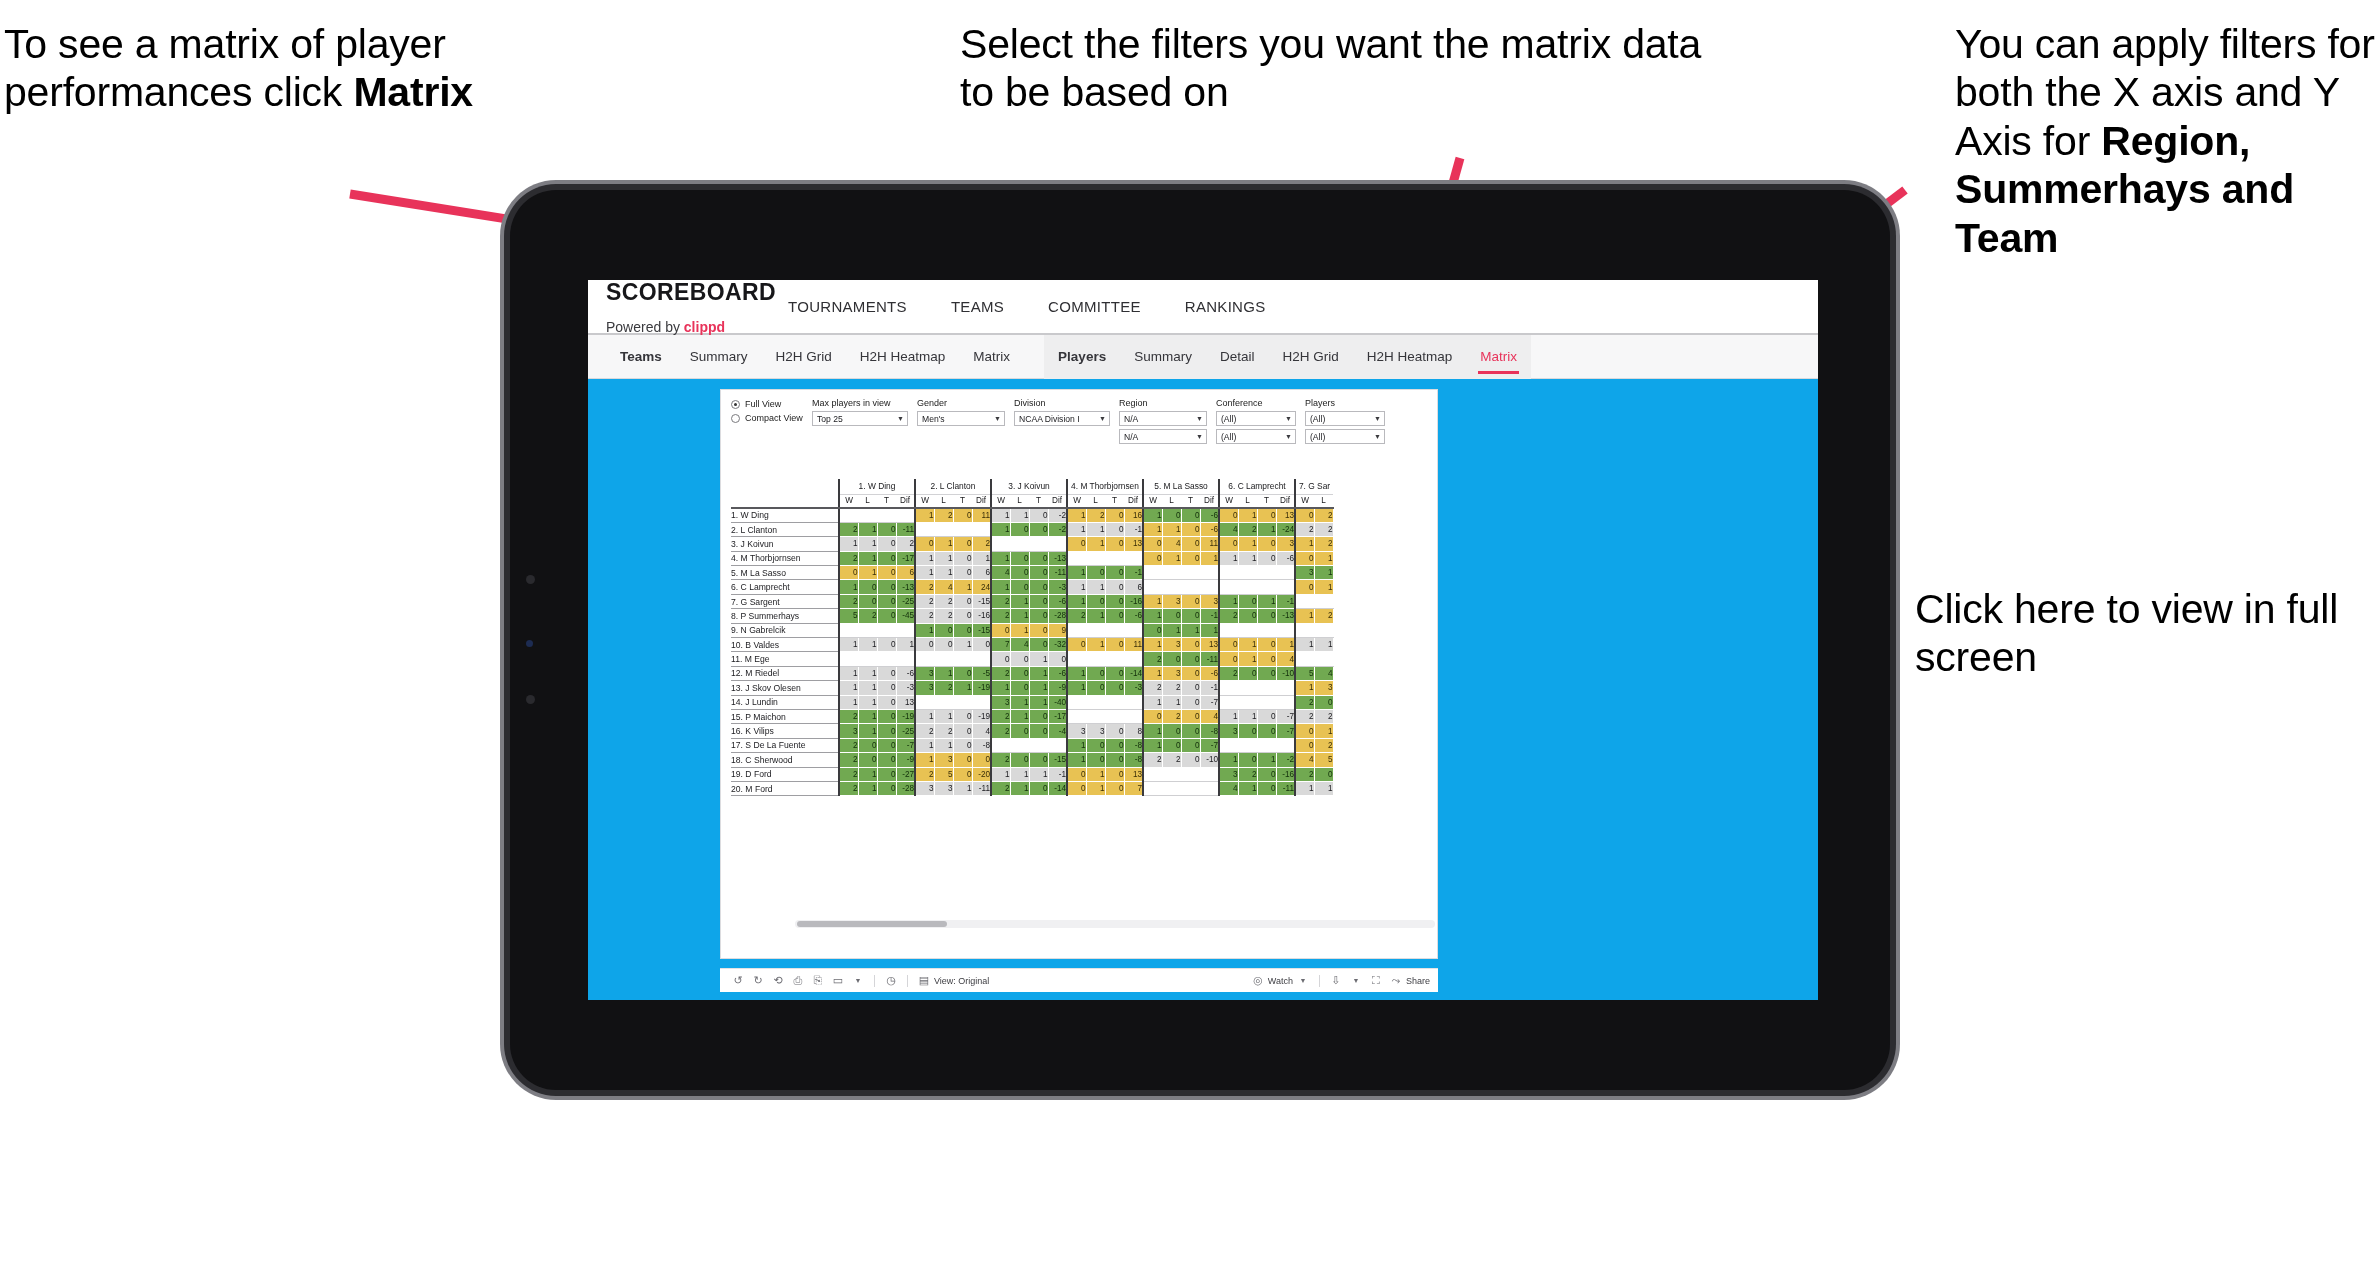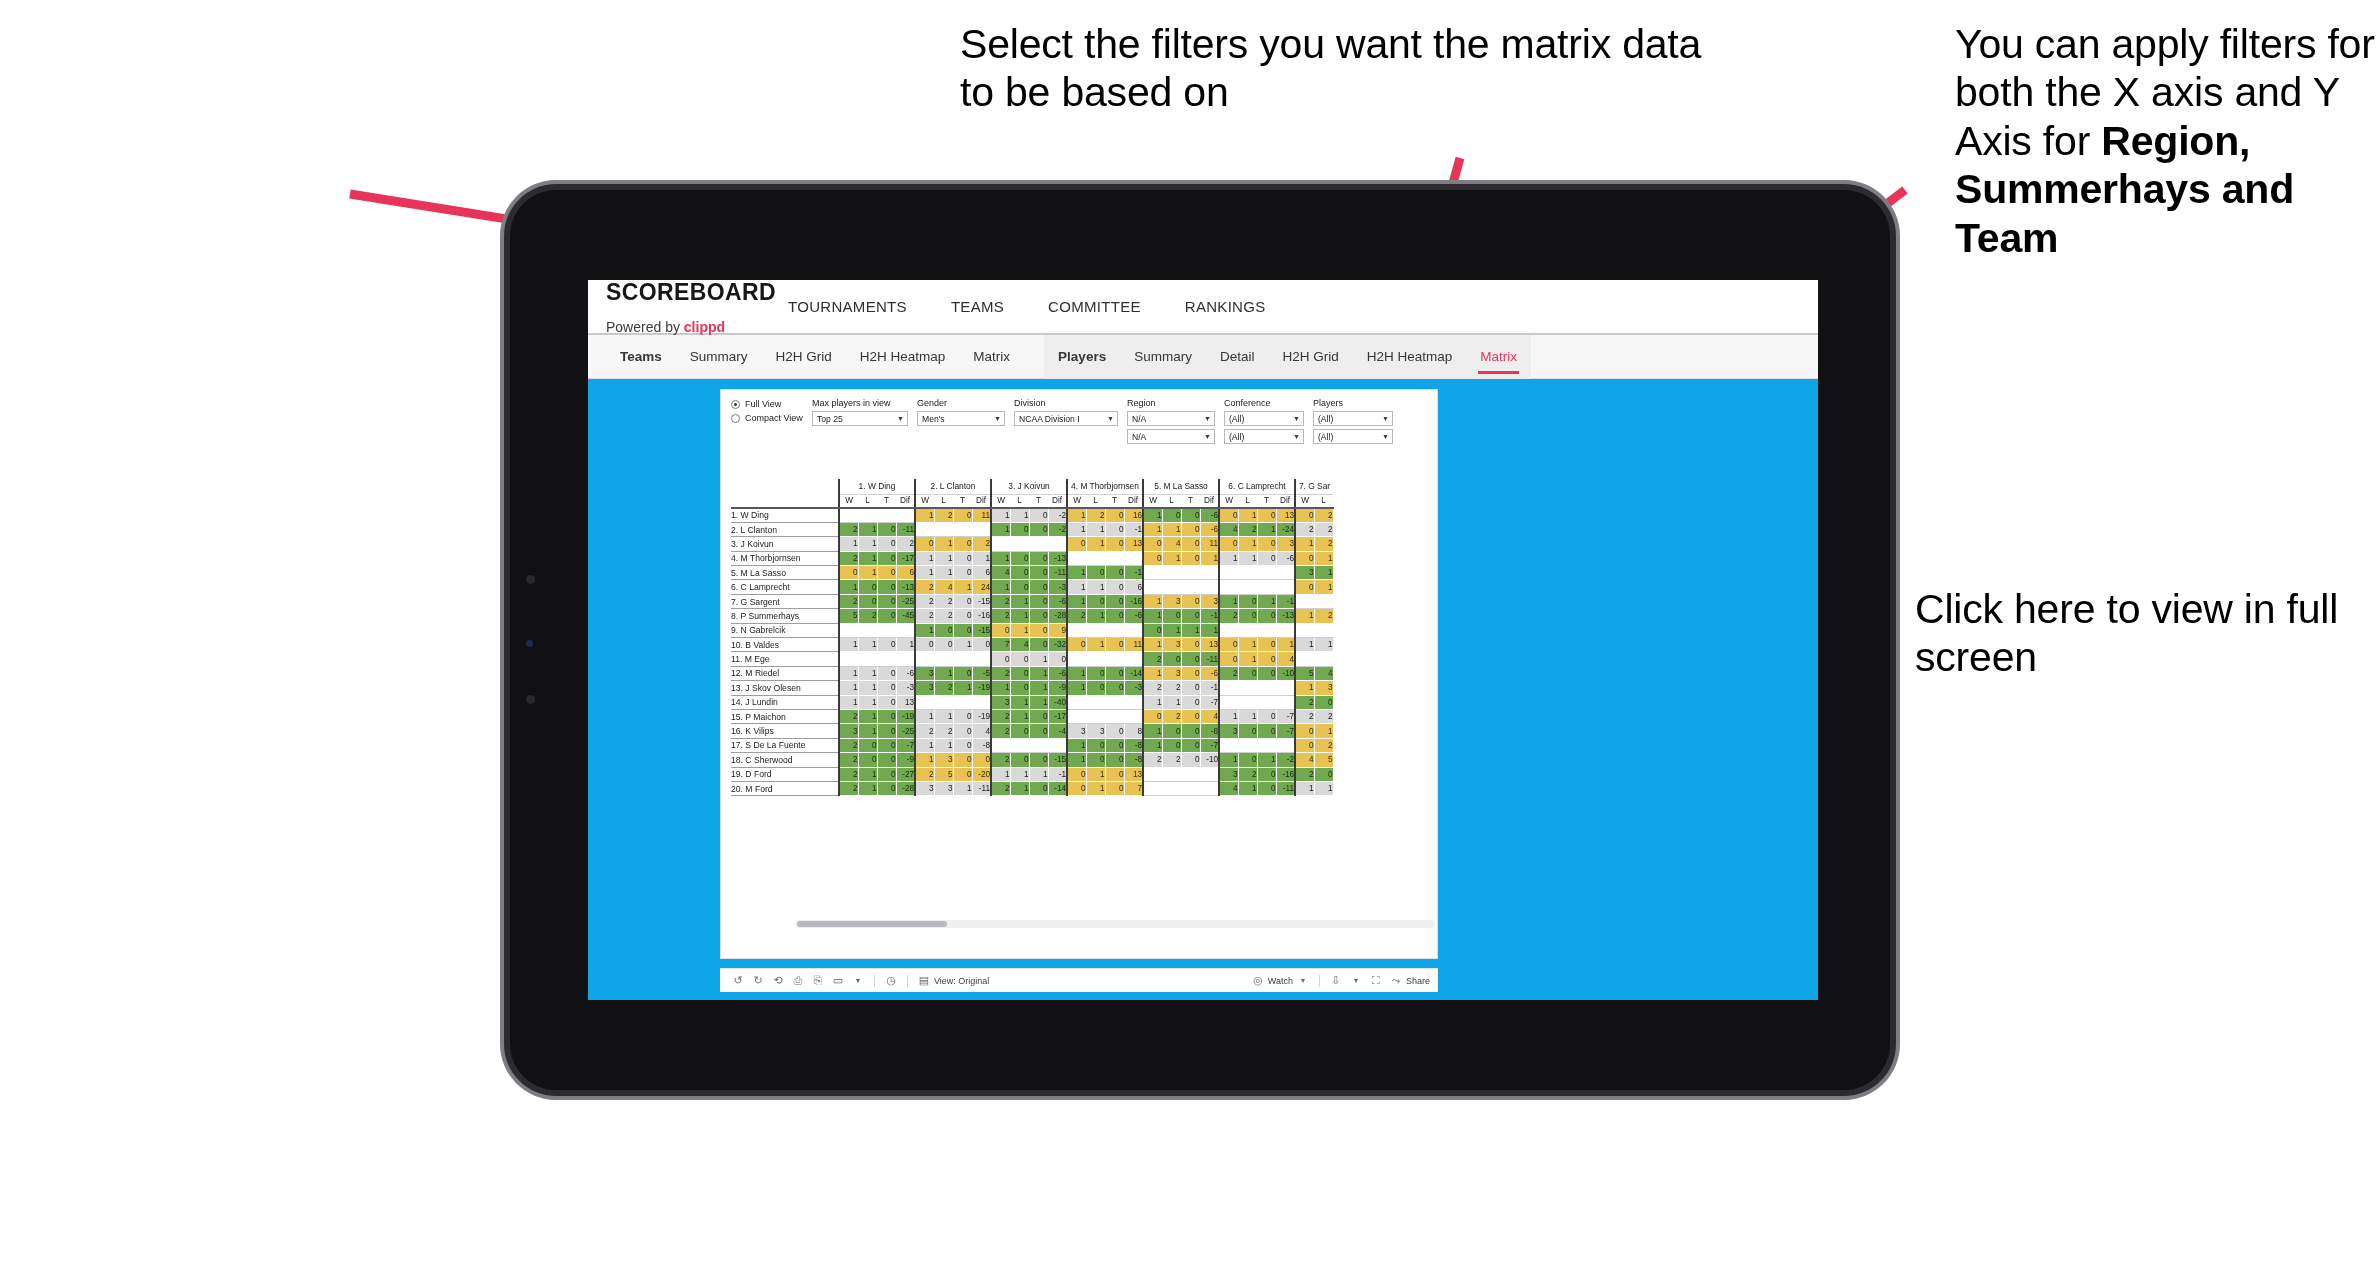--- a/index.html
+++ b/index.html
@@ -104,21 +104,21 @@
     content:""; position:absolute; left:2px; top:2px; width:3px;height:3px;
     border-radius:50%; background:#333;
   }
   .flabel{ font-size:9px; color:#222; margin-bottom:3px; white-space:nowrap;}
   .fsel{
     border:1px solid #b9b9bd; background:#fff; height:15px; display:flex;
     align-items:center; justify-content:space-between; padding:0 3px 0 4px;
     font-size:8.6px; color:#1b1b1f; margin-bottom:3px;
   }
   .fsel .car{ font-size:7px; color:#3a3a3e; }
-  .w-maxp{ width:96px;} .w-gen{ width:88px;} .w-div{ width:104px;}
+  .w-maxp{ width:96px;} .w-gen{ width:88px;} .w-div{ width:96px;}
   .w-reg{ width:88px;gap:18px;} .w-conf{ width:80px;} .w-play{ width:80px;}
 
   
   .mwrap{ padding:0 0 0 10px; }
   table.matrix{ border-collapse:collapse; font-size:8.2px; color:#1b1b1f; table-layout:fixed;margin-top:26px;}
   table.matrix td, table.matrix th{ padding:0; }
   .hdr-name{
     font-size:8.4px; font-weight:400; text-align:center; height:15px;
     border-bottom:1px solid #d2d2d5; white-space:nowrap; color:#18181b;
   }
@@ -159,20 +159,23 @@
   .btoolbar .ic{ width:20px; text-align:center; font-size:11px; color:#6c6c72; cursor:pointer;}
   .btoolbar .div{ width:1px; height:12px; background:#d5d5d8; margin:0 6px;}
   .btoolbar .lbl{ font-size:9px; color:#3d3d42; white-space:nowrap;}
   .spacer{ flex:1; }
 </style>
 </head>
 <body>
 
 <div id="stage">
 
+  <div class="anno" id="anno-matrix">
+    <span>To see a matrix of player performances click </span><b>Matrix</b>
+  </div>
   <div class="anno" id="anno-filters">Select the filters you want the matrix data to be based on</div>
   <div class="anno" id="anno-xy">
     <span>You  can apply filters for both the X axis and Y Axis for </span><b>Region, Summerhays and Team</b>
   </div>
   <div class="anno" id="anno-full">Click here to view in full screen</div>
 
   <svg class="arrows" viewBox="0 0 2378 1280">
     <defs>
       <marker id="ah" markerWidth="6" markerHeight="6" refX="3" refY="3" orient="auto">
         <path d="M0,0 L6,3 L0,6 z" fill="#e8335a"></path>

